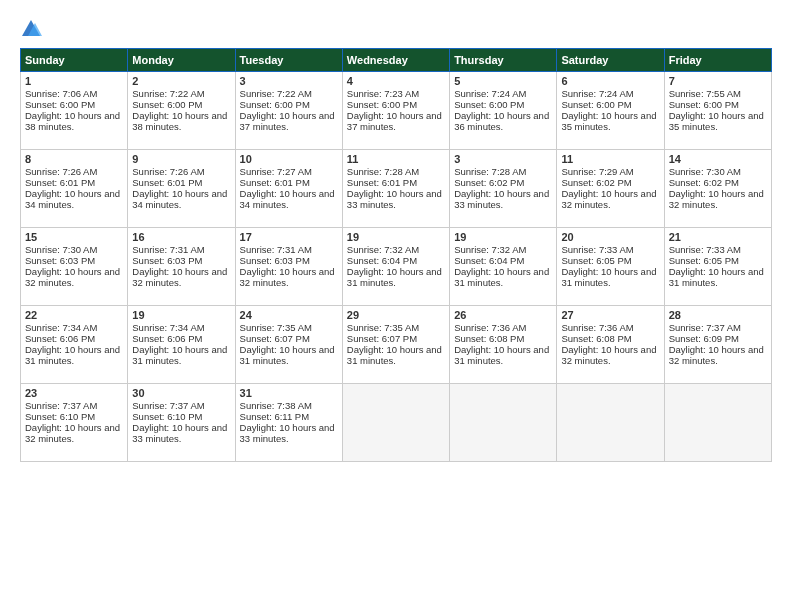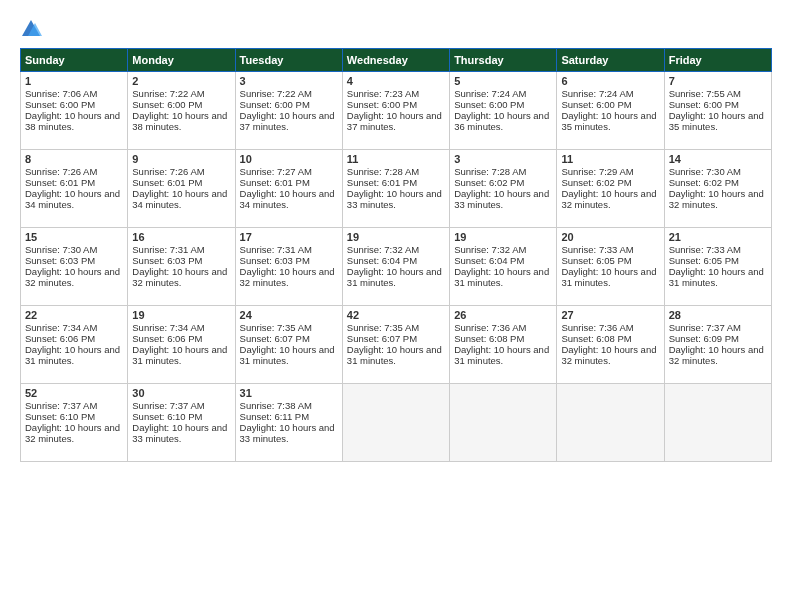--- a/index.html
+++ b/index.html
@@ -221,39 +221,39 @@
 <span>Sunset: 6:06 PM</span><br>
 <span>Daylight: 10 hours and 31 minutes.</span></td>
           <td><span class="day-num">19</span>
 <span>Sunrise: 7:34 AM</span><br>
 <span>Sunset: 6:06 PM</span><br>
 <span>Daylight: 10 hours and 31 minutes.</span></td>
           <td><span class="day-num">24</span>
 <span>Sunrise: 7:35 AM</span><br>
 <span>Sunset: 6:07 PM</span><br>
 <span>Daylight: 10 hours and 31 minutes.</span></td>
-          <td><span class="day-num">42</span>
+          <td><span class="day-num">29</span>
 <span>Sunrise: 7:35 AM</span><br>
 <span>Sunset: 6:07 PM</span><br>
 <span>Daylight: 10 hours and 31 minutes.</span></td>
           <td><span class="day-num">26</span>
 <span>Sunrise: 7:36 AM</span><br>
 <span>Sunset: 6:08 PM</span><br>
 <span>Daylight: 10 hours and 31 minutes.</span></td>
           <td><span class="day-num">27</span>
 <span>Sunrise: 7:36 AM</span><br>
 <span>Sunset: 6:08 PM</span><br>
 <span>Daylight: 10 hours and 32 minutes.</span></td>
           <td><span class="day-num">28</span>
 <span>Sunrise: 7:37 AM</span><br>
 <span>Sunset: 6:09 PM</span><br>
 <span>Daylight: 10 hours and 32 minutes.</span></td>
         </tr>
         <tr>
-          <td><span class="day-num">52</span>
+          <td><span class="day-num">23</span>
 <span>Sunrise: 7:37 AM</span><br>
 <span>Sunset: 6:10 PM</span><br>
 <span>Daylight: 10 hours and 32 minutes.</span></td>
           <td><span class="day-num">30</span>
 <span>Sunrise: 7:37 AM</span><br>
 <span>Sunset: 6:10 PM</span><br>
 <span>Daylight: 10 hours and 33 minutes.</span></td>
           <td><span class="day-num">31</span>
 <span>Sunrise: 7:38 AM</span><br>
 <span>Sunset: 6:11 PM</span><br>

